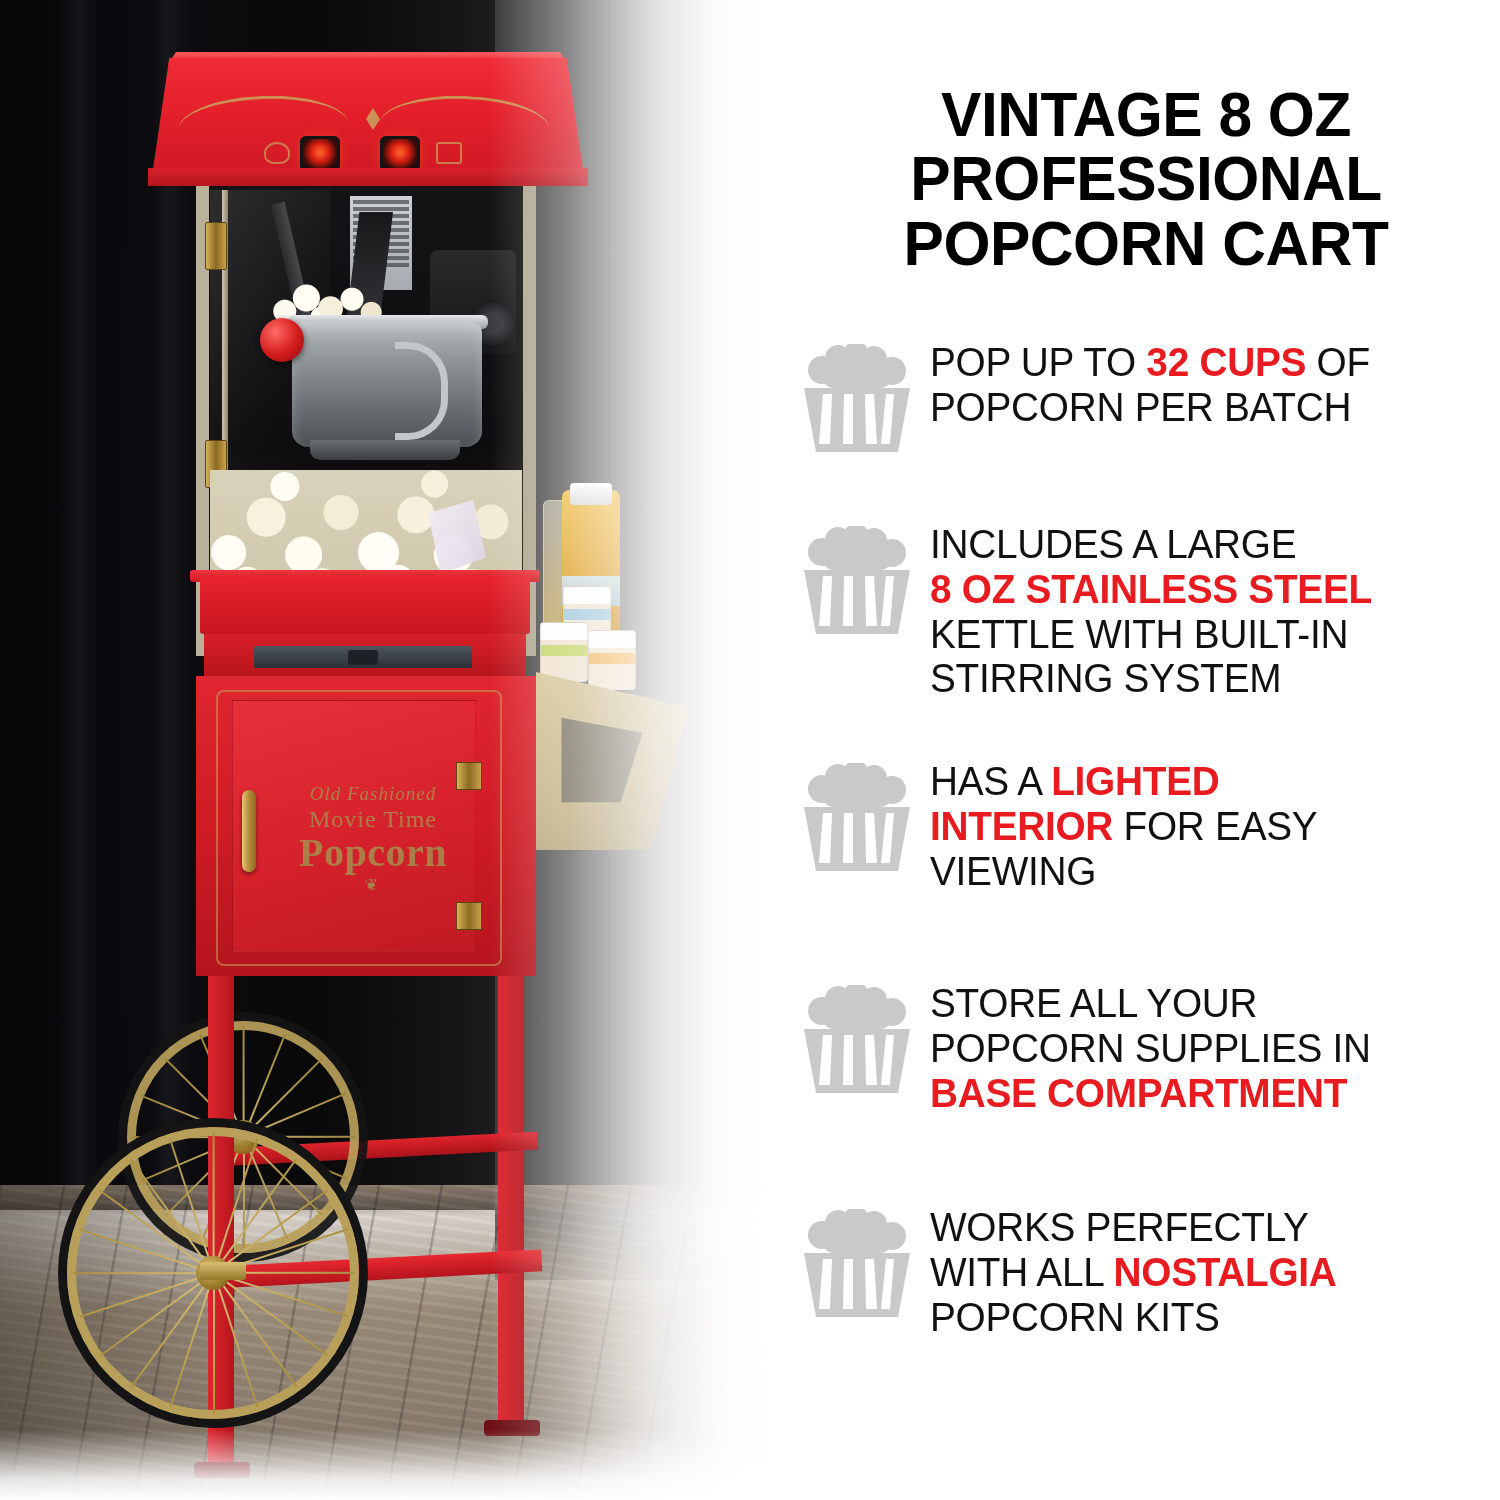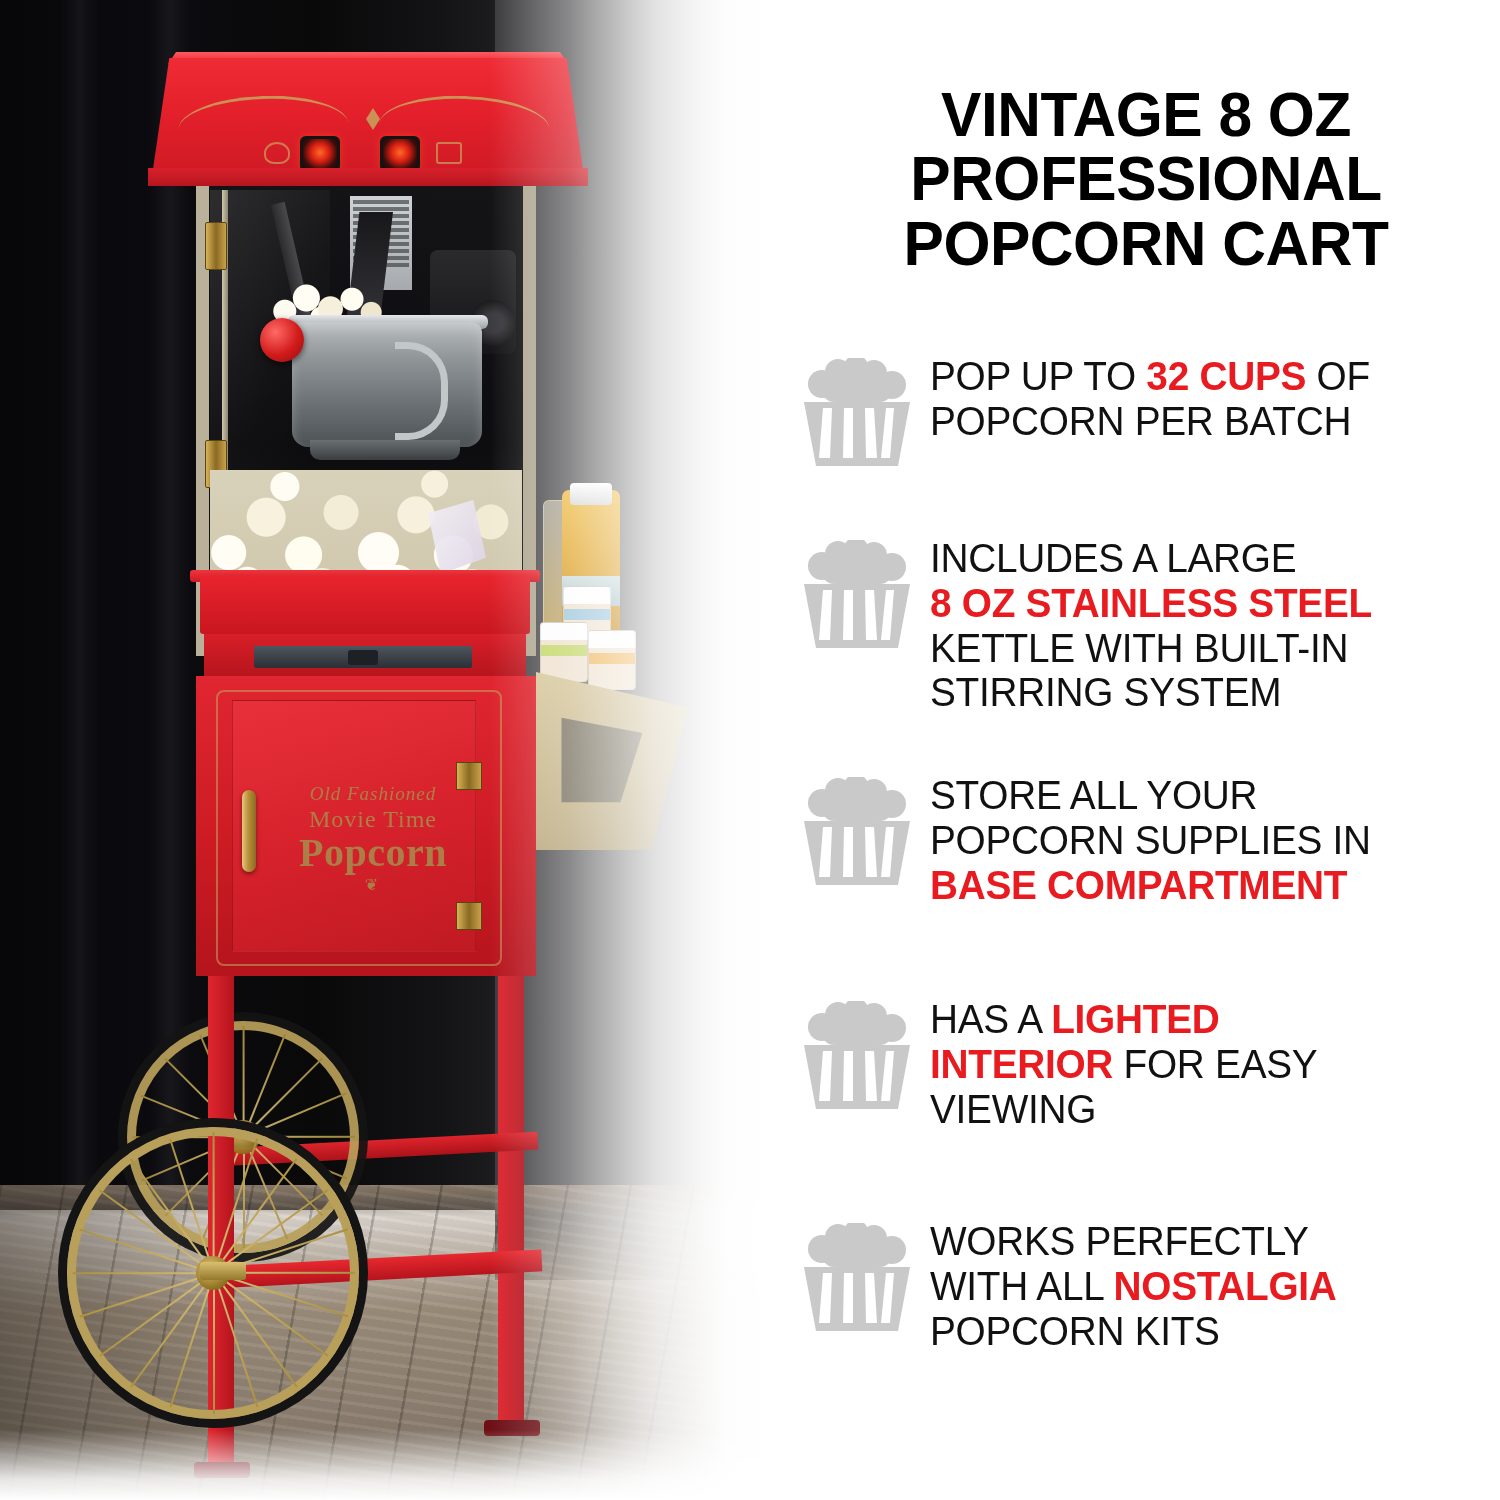--- a/index.html
+++ b/index.html
@@ -369,21 +369,21 @@
   .features{position:absolute;left:0;top:340px;width:710px;}
   .feature{position:relative;display:flex;align-items:flex-start;margin-bottom:12px;}
   .f-icon{flex:0 0 132px;padding-left:8px;padding-top:4px;}
   .f-text{
     flex:1;padding-right:26px;
     font-size:40px;line-height:1.12;color:#111;
     letter-spacing:-.3px;
     transform:scaleX(.97);transform-origin:left top;
   }
   .f-text b{color:#e81c20;font-weight:bold;}
-  .fr1{height:170px;margin-top:14px;}
+  .fr1{height:170px;}
   .fr2{height:225px;}
   .fr3{height:212px;}
   .fr4{height:210px;}
   .fr5{height:200px;}
   .bucket{display:block;}
 </style>
 </head>
 <body>
 
 <div class="page">
@@ -595,20 +595,50 @@
               </g>
             </svg>
           </div>
           <div class="f-text">
             <div><span>INCLUDES A LARGE</span></div>
             <div><b>8 OZ STAINLESS STEEL</b></div>
             <div><span>KETTLE WITH BUILT-IN</span></div>
             <div><span>STIRRING SYSTEM</span></div>
           </div>
         </div>
+        <div class="feature fr4">
+          <div class="f-icon">
+            <svg class="bucket" width="118" height="112" viewBox="0 0 118 112" aria-hidden="true">
+              <g fill="#c9c9c9">
+                <circle cx="24" cy="26" r="14"></circle>
+                <circle cx="40" cy="14" r="13"></circle>
+                <circle cx="58" cy="9" r="12"></circle>
+                <circle cx="76" cy="15" r="13"></circle>
+                <circle cx="94" cy="27" r="14"></circle>
+                <circle cx="36" cy="32" r="12"></circle>
+                <circle cx="59" cy="24" r="15"></circle>
+                <circle cx="82" cy="32" r="12"></circle>
+                <circle cx="49" cy="40" r="12"></circle>
+                <circle cx="70" cy="40" r="11"></circle>
+                <path d="M6 44 H112 L100 108 H18 Z"></path>
+              </g>
+              <g fill="#ffffff">
+                <path d="M25 50 L34 50 L32 100 L21 100 Z"></path>
+                <path d="M46 50 L55 50 L55 100 L45 100 Z"></path>
+                <path d="M67 50 L76 50 L79 100 L68 100 Z"></path>
+                <path d="M88 50 L96 50 L92 100 L83 100 Z"></path>
+              </g>
+            </svg>
+          </div>
+          <div class="f-text">
+            <div><span>HAS A </span><b>LIGHTED</b></div>
+            <div><b>INTERIOR</b><span> FOR EASY</span></div>
+            <div><span>VIEWING</span></div>
+          </div>
+        </div>
         <div class="feature fr3">
           <div class="f-icon">
             <svg class="bucket" width="118" height="112" viewBox="0 0 118 112" aria-hidden="true">
               <g fill="#c9c9c9">
                 <circle cx="24" cy="26" r="14"></circle>
                 <circle cx="40" cy="14" r="13"></circle>
                 <circle cx="58" cy="9" r="12"></circle>
                 <circle cx="76" cy="15" r="13"></circle>
                 <circle cx="94" cy="27" r="14"></circle>
                 <circle cx="36" cy="32" r="12"></circle>
@@ -625,50 +655,20 @@
                 <path d="M88 50 L96 50 L92 100 L83 100 Z"></path>
               </g>
             </svg>
           </div>
           <div class="f-text">
             <div><span>STORE ALL YOUR</span></div>
             <div><span>POPCORN SUPPLIES IN</span></div>
             <div><b>BASE COMPARTMENT</b></div>
           </div>
         </div>
-        <div class="feature fr4">
-          <div class="f-icon">
-            <svg class="bucket" width="118" height="112" viewBox="0 0 118 112" aria-hidden="true">
-              <g fill="#c9c9c9">
-                <circle cx="24" cy="26" r="14"></circle>
-                <circle cx="40" cy="14" r="13"></circle>
-                <circle cx="58" cy="9" r="12"></circle>
-                <circle cx="76" cy="15" r="13"></circle>
-                <circle cx="94" cy="27" r="14"></circle>
-                <circle cx="36" cy="32" r="12"></circle>
-                <circle cx="59" cy="24" r="15"></circle>
-                <circle cx="82" cy="32" r="12"></circle>
-                <circle cx="49" cy="40" r="12"></circle>
-                <circle cx="70" cy="40" r="11"></circle>
-                <path d="M6 44 H112 L100 108 H18 Z"></path>
-              </g>
-              <g fill="#ffffff">
-                <path d="M25 50 L34 50 L32 100 L21 100 Z"></path>
-                <path d="M46 50 L55 50 L55 100 L45 100 Z"></path>
-                <path d="M67 50 L76 50 L79 100 L68 100 Z"></path>
-                <path d="M88 50 L96 50 L92 100 L83 100 Z"></path>
-              </g>
-            </svg>
-          </div>
-          <div class="f-text">
-            <div><span>HAS A </span><b>LIGHTED</b></div>
-            <div><b>INTERIOR</b><span> FOR EASY</span></div>
-            <div><span>VIEWING</span></div>
-          </div>
-        </div>
         <div class="feature fr5">
           <div class="f-icon">
             <svg class="bucket" width="118" height="112" viewBox="0 0 118 112" aria-hidden="true">
               <g fill="#c9c9c9">
                 <circle cx="24" cy="26" r="14"></circle>
                 <circle cx="40" cy="14" r="13"></circle>
                 <circle cx="58" cy="9" r="12"></circle>
                 <circle cx="76" cy="15" r="13"></circle>
                 <circle cx="94" cy="27" r="14"></circle>
                 <circle cx="36" cy="32" r="12"></circle>

